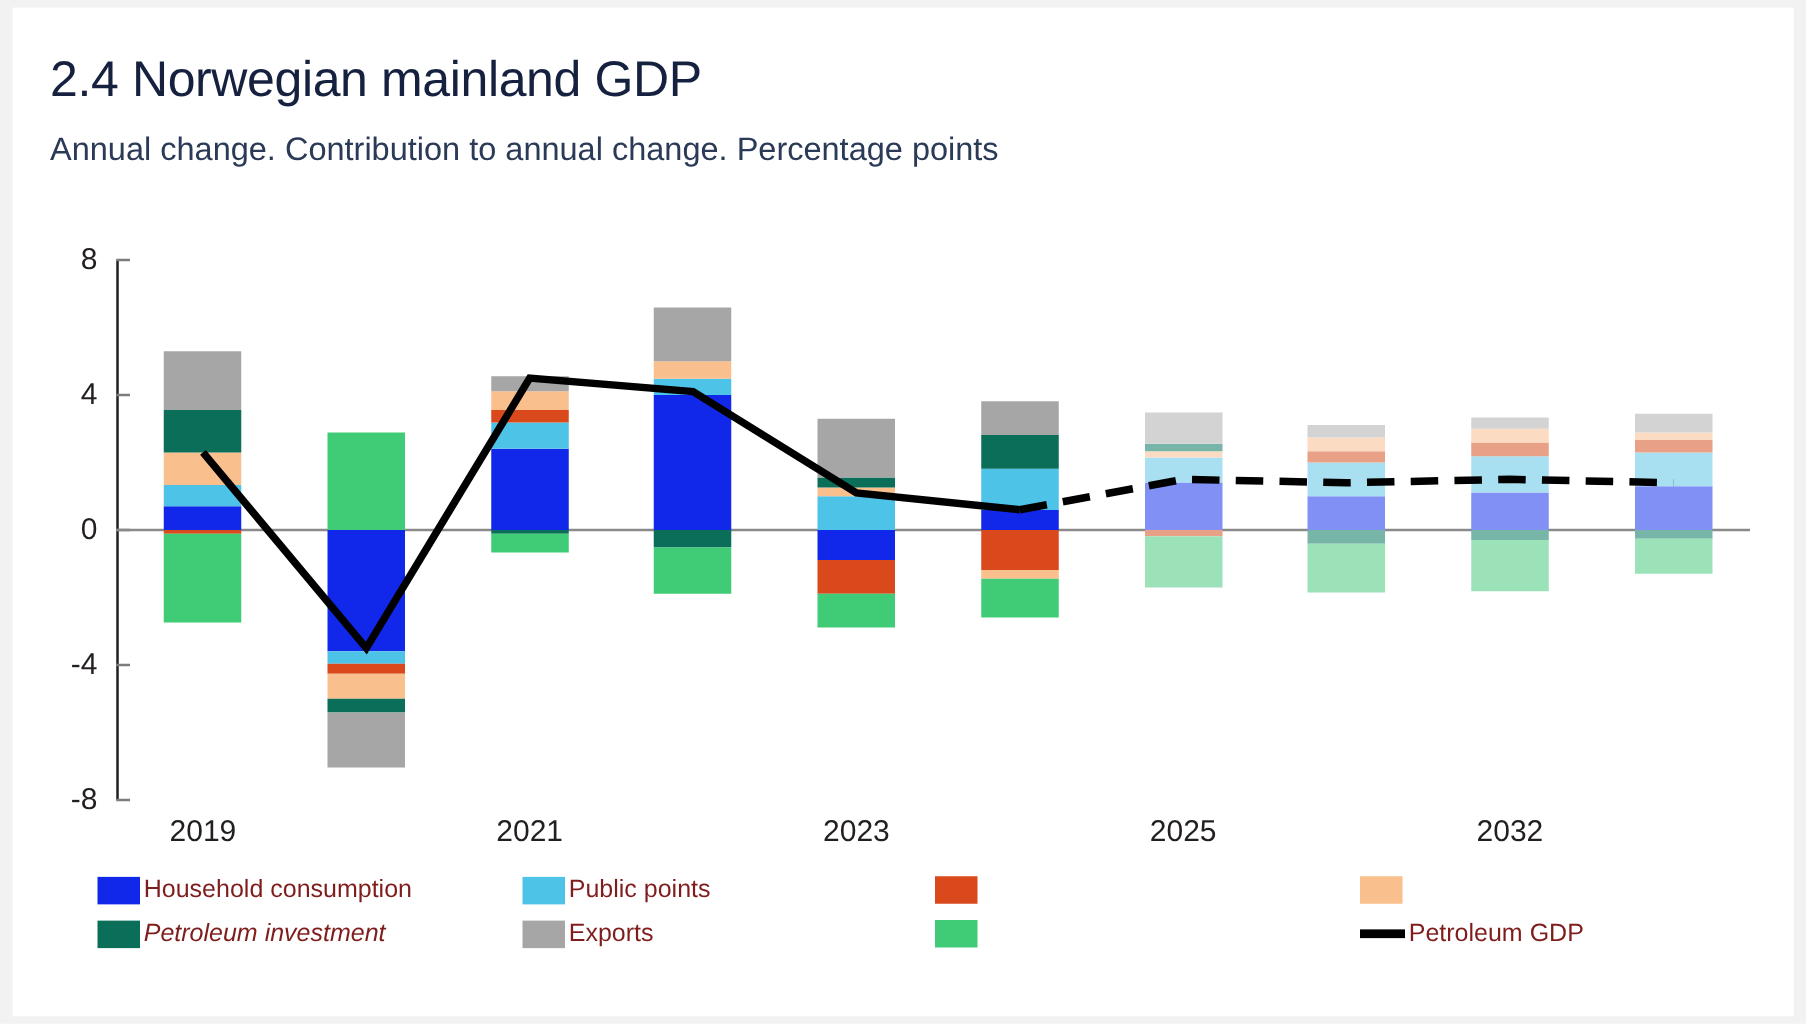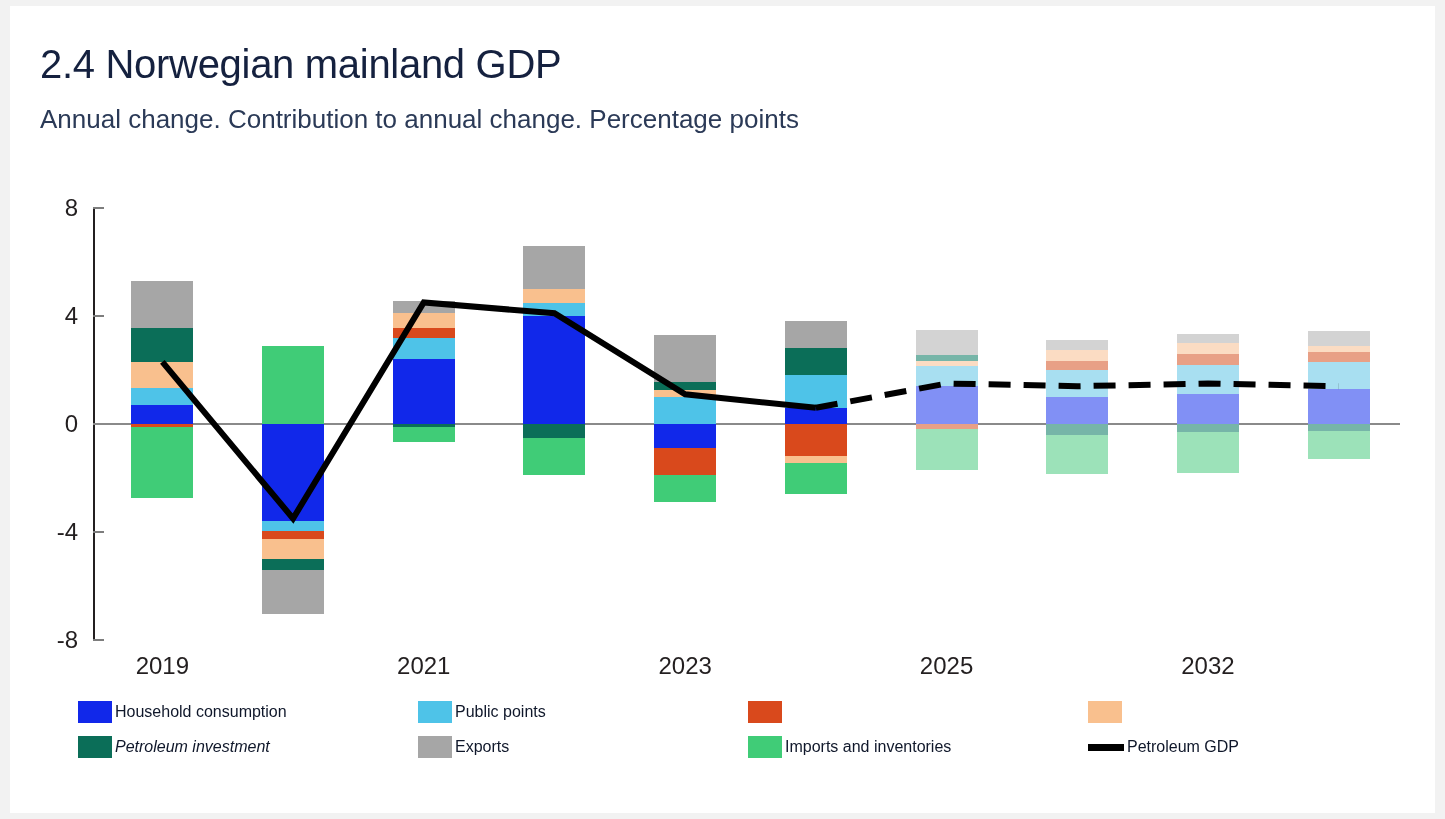--- a/index.html
+++ b/index.html
@@ -57,21 +57,21 @@
 
   
   .legend{position:absolute;left:0;top:0;width:1445px;}
   .lg-item{position:absolute;display:flex;align-items:center;}
   .lg-swatch{
     width:34px;height:22px;flex:0 0 auto;margin-right:3px;
   }
   .lg-line{
     width:36px;height:7px;background:#000000;flex:0 0 auto;margin-right:3px;
   }
-  .lg-text{font-size:16px;color:#0f172a;white-space:nowrap;}
+  .lg-text{font-size:20px;color:#7f1d1d;white-space:nowrap;}
 </style>
 </head>
 <body>
 
 <div id="frame"></div>
 <div id="canvas">
 
   <div class="title">2.4 Norwegian mainland GDP</div>
   <div class="subtitle">Annual change. Contribution to annual change. Percentage points</div>
 
@@ -206,21 +206,20 @@
       <div class="lg-item" style="left: 78px; top: 747px; transform: translateY(-50%); font-style: italic;">
         <span class="lg-swatch" style="background: rgb(11, 110, 88);"></span>
         <span class="lg-text">Petroleum investment</span>
       </div>
       <div class="lg-item" style="left: 418px; top: 747px; transform: translateY(-50%);">
         <span class="lg-swatch" style="background: rgb(166, 166, 166);"></span>
         <span class="lg-text">Exports</span>
       </div>
       <div class="lg-item" style="left: 748px; top: 747px; transform: translateY(-50%);">
         <span class="lg-swatch" style="background: rgb(64, 204, 119);"></span>
-        <span class="lg-text">Imports and inventories</span>
       </div>
       <div class="lg-item" style="left: 1088px; top: 747px; transform: translateY(-50%);">
         <span class="lg-line"></span>
         <span class="lg-text">Petroleum GDP</span>
       </div>
     </div>
 
 </div>
 
 </body></html>

